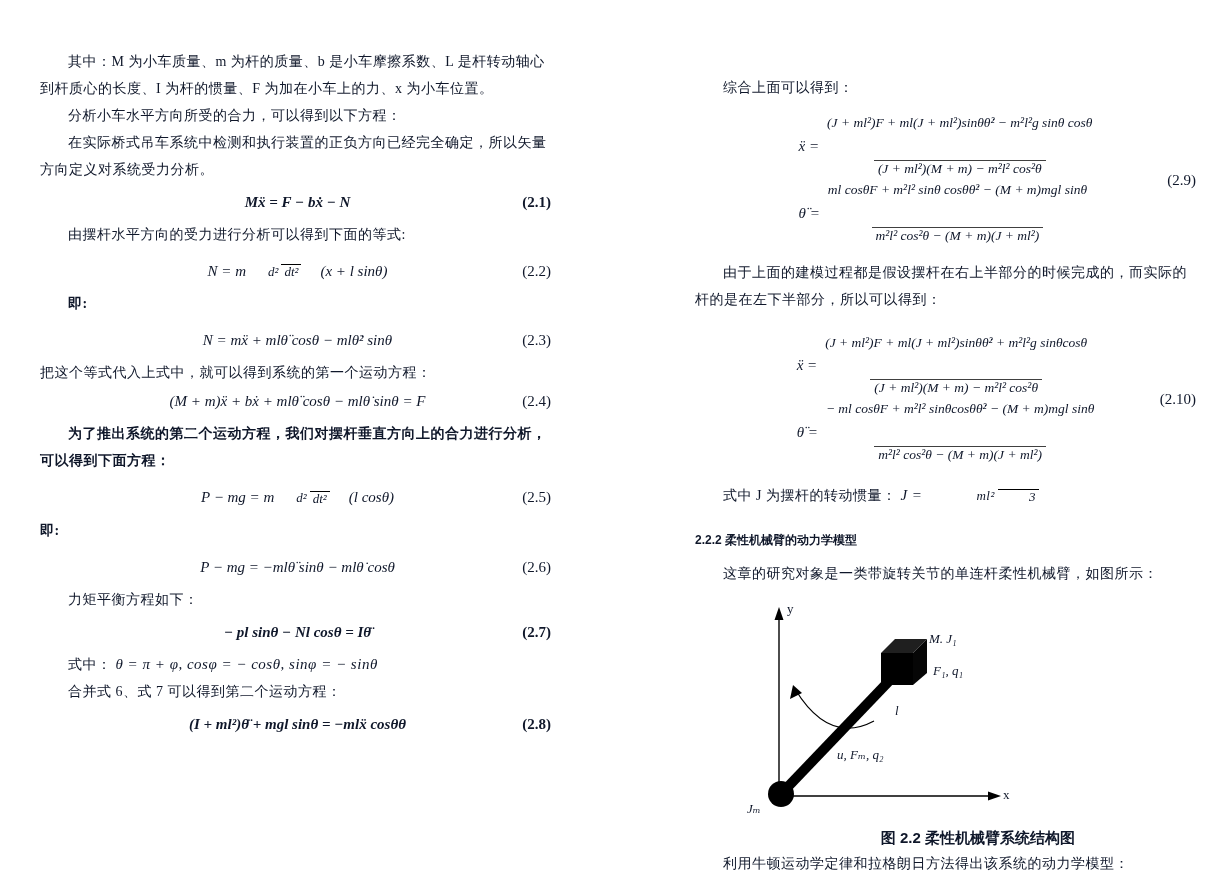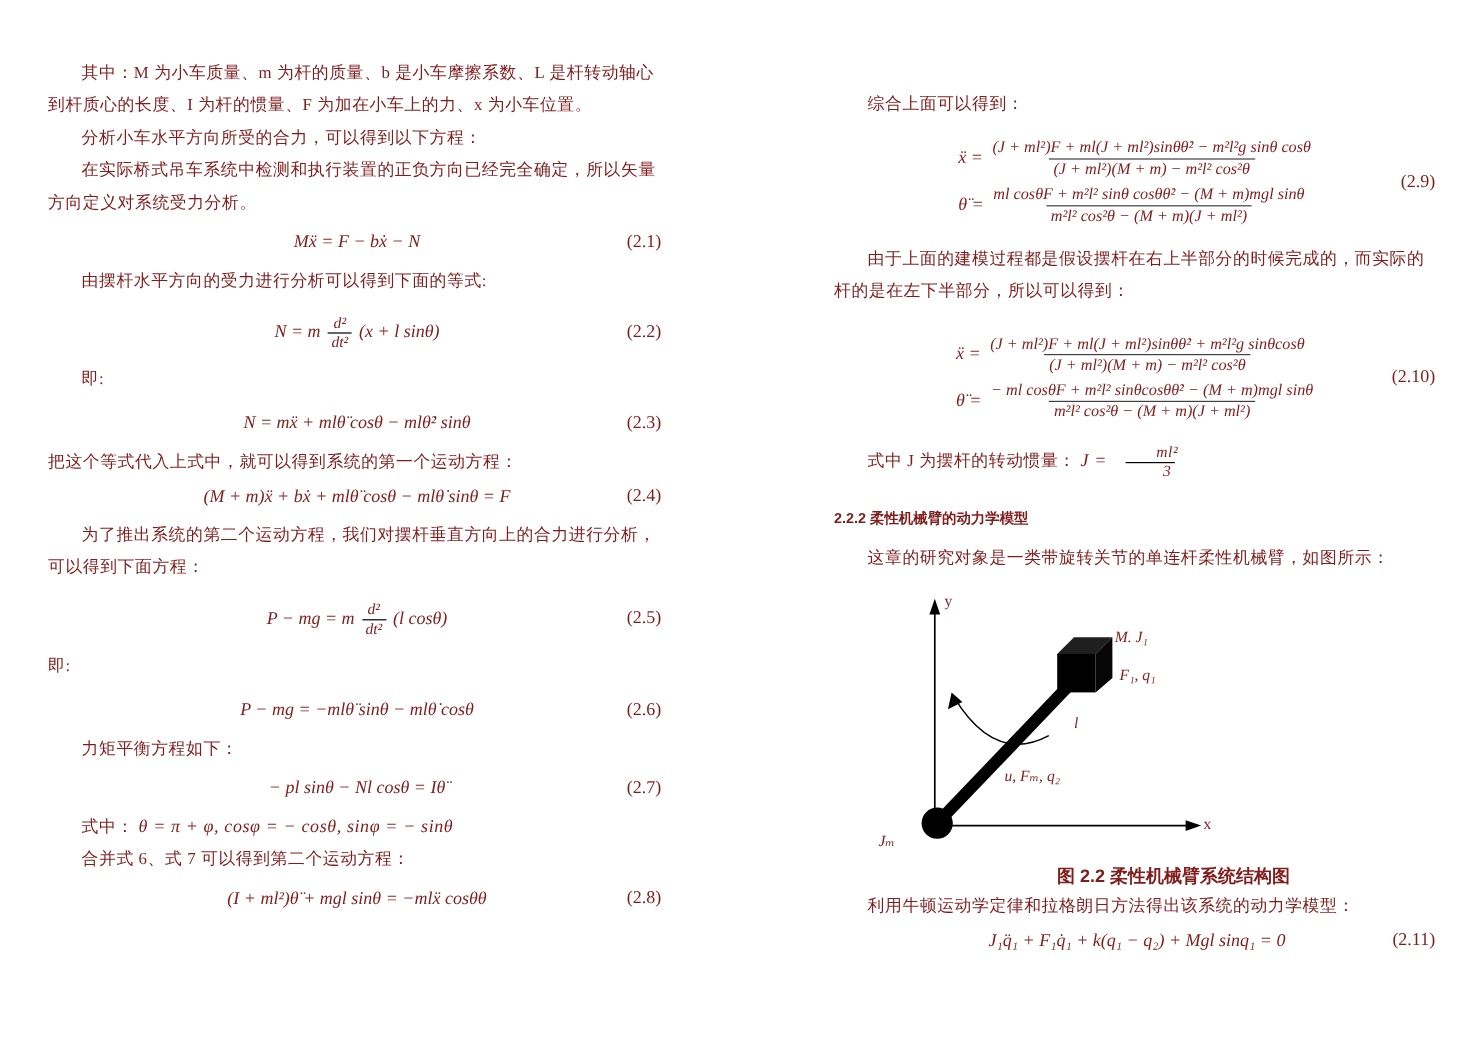--- a/index.html
+++ b/index.html
@@ -1,46 +1,46 @@
 <!DOCTYPE html>
 <html><head>
 <meta charset="utf-8">
 <style>
   html,body{margin:0;padding:0;background:#ffffff;}
   #canvas{
     position:relative;width:1227px;height:871px;background:#ffffff;overflow:hidden;
-    font-family:"Liberation Serif","DejaVu Serif",serif;color:#7f1d1d;
+    font-family:"Liberation Serif","DejaVu Serif",serif;color:#0f172a;
   }
   .col{position:absolute;}
   #left-col{left:40px;top:48px;width:515px;}
   #right-col{left:695px;top:74px;width:505px;}
   .para{font-size:14px;line-height:27px;letter-spacing:0.5px;margin:0;}
   .indent{text-indent:2em;}
   
   .eq-row{position:relative;text-align:center;margin:10px 0;}
   .math{font-style:italic;font-size:15px;font-family:"Liberation Serif","DejaVu Serif",serif;}
   .eq-num{position:absolute;right:4px;top:50%;transform:translateY(-50%);font-style:normal;font-size:15px;}
-  .frac{display:inline-flex;flex-direction:column;align-items:center;vertical-align:middle;margin:0 6px;line-height:1.15;}
+  .frac{display:inline-flex;align-items:center;vertical-align:middle;margin:0 19px;line-height:1.15;}
   .frac .fden{border-top:1px solid #000;}
   .frac span{padding:0 3px;font-size:13px;}
   .bigeq{display:inline-block;text-align:left;}
   .bigeq .beq-line{display:flex;align-items:center;justify-content:flex-start;margin:4px 0;}
   .bigeq .beq-lhs{margin-right:4px;white-space:nowrap;}
-  .bigfrac{display:inline-flex;flex-direction:column;align-items:center;line-height:1.25;}
+  .bigfrac{display:inline-flex;flex-direction:column;align-items:center;line-height:1.25;gap:28px;}
   .bigfrac span{padding:0 4px;font-size:13.5px;white-space:nowrap;}
   .bigfrac .fden{border-top:1px solid #404040;}
   .inline-label{font-style:normal;}
   .heading{font-size:12px;font-weight:bold;font-family:"Liberation Sans","DejaVu Sans",sans-serif;margin:0;line-height:27px;}
   
   #figure-wrap{position:relative;width:300px;height:222px;margin:14px 0 0 36px;}
   .fig-label{position:absolute;font-size:13px;font-family:"Liberation Serif","DejaVu Serif",serif;white-space:nowrap;}
   .fig-italic{font-style:italic;}
   .fig-caption{text-align:right;font-size:15px;font-weight:bold;width:380px;margin:6px 0 2px 0;
     font-family:"Liberation Sans","DejaVu Sans",sans-serif;}
-  .mt6{margin-top:6px;} .mt10{margin-top:10px;} .mt14{margin-top:14px;} .mt18{margin-top:18px;}
+  .mt6{margin-top:6px;} .mt10{margin-top:10px;font-weight:bold;} .mt14{margin-top:14px;} .mt18{margin-top:18px;}
 </style>
 </head>
 <body>
 
 <div id="canvas">
 
   <div id="left-col" class="col">
     <p class="para indent">其中：M 为小车质量、m 为杆的质量、b 是小车摩擦系数、L 是杆转动轴心到杆质心的长度、I 为杆的惯量、F 为加在小车上的力、x 为小车位置。</p>
     <p class="para indent">分析小车水平方向所受的合力，可以得到以下方程：</p>
     <p class="para indent">在实际桥式吊车系统中检测和执行装置的正负方向已经完全确定，所以矢量方向定义对系统受力分析。</p>
@@ -188,21 +188,21 @@
 
         <path d="M 143 120 Q 98 144 64 88" stroke="#000" stroke-width="1.2" fill="none"></path>
         <polygon points="62,84 59,98 71,92" fill="#000"></polygon>
       </svg>
       <div class="fig-label" style="left:56px;top:0px;">y</div>
       <div class="fig-label" style="left:272px;top:186px;">x</div>
       <div class="fig-label fig-italic" style="left:198px;top:30px;">M. J₁</div>
       <div class="fig-label fig-italic" style="left:202px;top:62px;">F₁, q₁</div>
       <div class="fig-label fig-italic" style="left:164px;top:102px;">l</div>
       <div class="fig-label fig-italic" style="left:106px;top:146px;">u, Fₘ, q₂</div>
-      <div class="fig-label fig-italic" style="left:1px;top:200px;">Jₘ</div>
+      <div class="fig-label fig-italic" style="left:16px;top:200px;">Jₘ</div>
     </div>
     <div class="fig-caption">图 2.2 柔性机械臂系统结构图</div>
 
     <p class="para indent">利用牛顿运动学定律和拉格朗日方法得出该系统的动力学模型：</p>
 
     <div class="eq-row mt6">
       <span class="math">J₁q̈₁ + F₁q̇₁ + k(q₁ − q₂) + Mgl sinq₁ = 0</span>
       <span class="eq-num">(2.11)</span>
     </div>
   </div>

